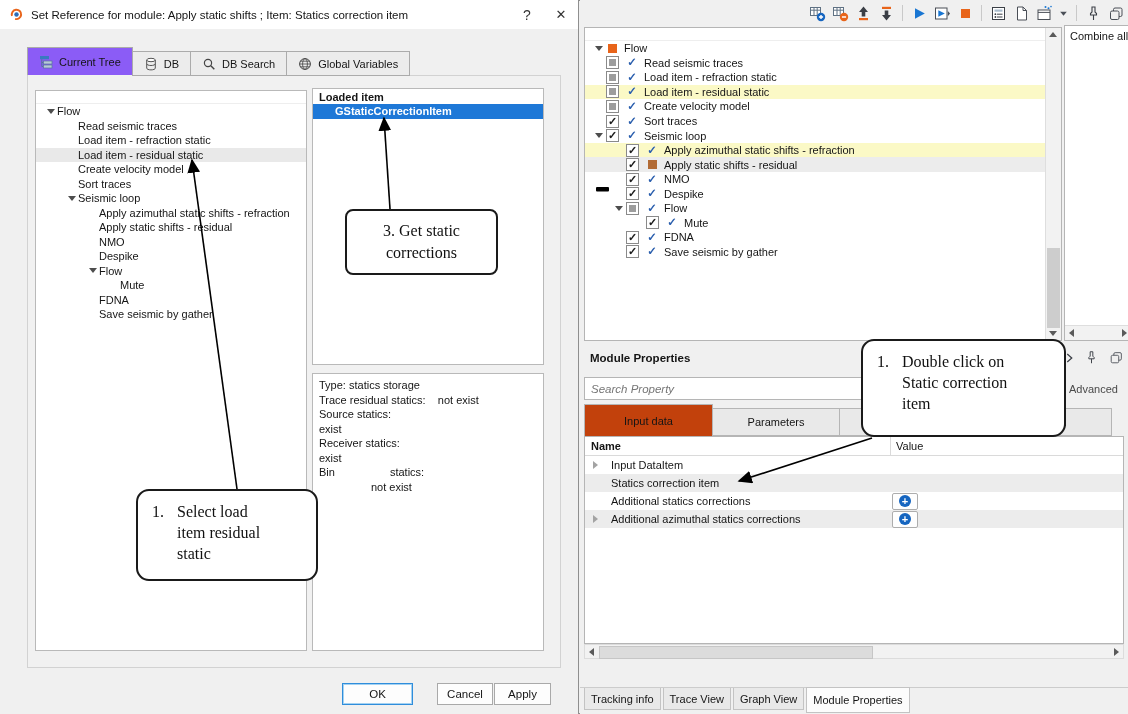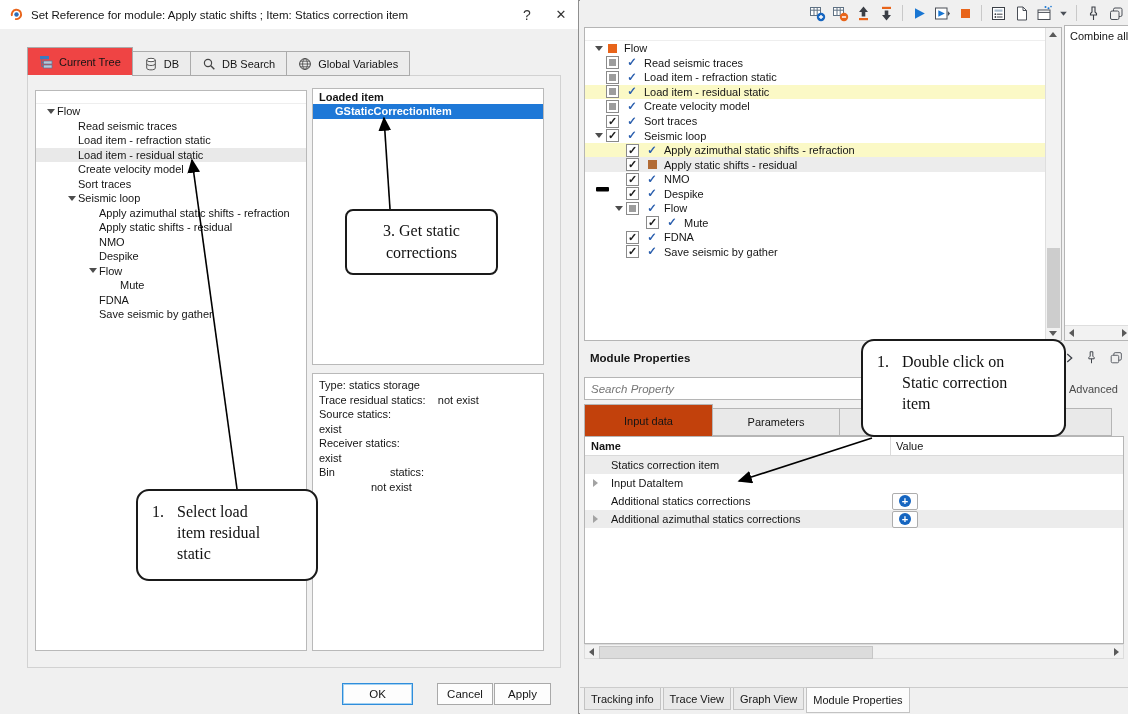--- a/index.html
+++ b/index.html
@@ -10,21 +10,21 @@
   
   .dialog{position:absolute;left:0;top:0;width:579px;height:714px;background:#f0f0f0;border-right:1px solid #8f8f8f;box-sizing:border-box;}
   .dlg-titlebar{position:absolute;left:0;top:0;width:100%;height:29px;background:#ffffff;display:flex;align-items:center;}
   .dlg-title{margin-left:7px;font-size:11.5px;}
   .app-icon{margin-left:9px;width:15px;height:15px;}
   .tb-spacer{flex:1}
   .tb-btn{width:34px;height:29px;display:flex;align-items:center;justify-content:center;font-size:13px;color:#333;}
   .dlg-tabs{position:absolute;left:27px;top:47px;display:flex;align-items:flex-end;height:29px;z-index:2;}
   .dlg-tab{height:25px;box-sizing:border-box;padding:0 11px;margin-right:-1px;border:1px solid #ababab;
            background:#ececec;display:flex;align-items:center;gap:6px;}
-  .dlg-tab.active{height:29px;background:#ef4444;border-bottom:1px solid #f2f2f2;}
+  .dlg-tab.active{height:29px;background:#8b5cf6;border-bottom:1px solid #f2f2f2;}
   .dlg-tab .ticon{width:14px;height:14px;}
   .groupbox{position:absolute;left:27px;top:75px;width:534px;height:593px;border:1px solid #d2d2d2;background:#f1f1f1;box-sizing:border-box;}
   .tree-panel{position:absolute;left:35px;top:90px;width:272px;height:561px;background:#fff;border:1px solid #b9b9b9;box-sizing:border-box;overflow:hidden;}
   .panel-head-strip{height:12px;border-bottom:1px solid #eeeeee;}
   .tree-row{height:14.5px;display:flex;align-items:center;white-space:nowrap;}
   .tree-row.selected{background:#e9e9e9;}
   .exp-slot{width:13px;display:flex;align-items:center;justify-content:center;flex:none;}
   .tri-down{width:0;height:0;border-left:4px solid transparent;border-right:4px solid transparent;border-top:5px solid #4d4d4d;}
   .loaded-panel{position:absolute;left:312px;top:88px;width:232px;height:277px;background:#fff;border:1px solid #b9b9b9;box-sizing:border-box;}
   .loaded-head{font-weight:bold;padding:2px 6px 1px 6px;}
@@ -596,30 +596,30 @@
         <div class="mp-tab" style="width: 128px;">Settings</div>
         <div class="mp-tab" style="width: 146px;">Information</div>
       </div>
 
     <div class="prop-table">
       <div class="pt-head">
         <div class="pt-name-col">Name</div>
         <div class="pt-val-col">Value</div>
       </div>
       <div id="prop-rows">
-          <div class="pt-row shaded" style="position: relative;">
-            <span class="pt-exp"></span>
-            <span class="pt-name">Statics correction item</span>
-            <span style="margin-left: 0px; display: flex; align-items: center; position: absolute; left: 307px;"></span>
-          </div>
           <div class="pt-row" style="position: relative;">
             <span class="pt-exp">
               <span class="tri-right"></span>
             </span>
             <span class="pt-name">Input DataItem</span>
+            <span style="margin-left: 0px; display: flex; align-items: center; position: absolute; left: 307px;"></span>
+          </div>
+          <div class="pt-row shaded" style="position: relative;">
+            <span class="pt-exp"></span>
+            <span class="pt-name">Statics correction item</span>
             <span style="margin-left: 0px; display: flex; align-items: center; position: absolute; left: 307px;"></span>
           </div>
           <div class="pt-row" style="position: relative;">
             <span class="pt-exp"></span>
             <span class="pt-name">Additional statics corrections</span>
             <span style="margin-left: 0px; display: flex; align-items: center; position: absolute; left: 307px;">
               <span class="plus-btn">
                 <span class="plus-circ">+</span>
               </span>
             </span>

